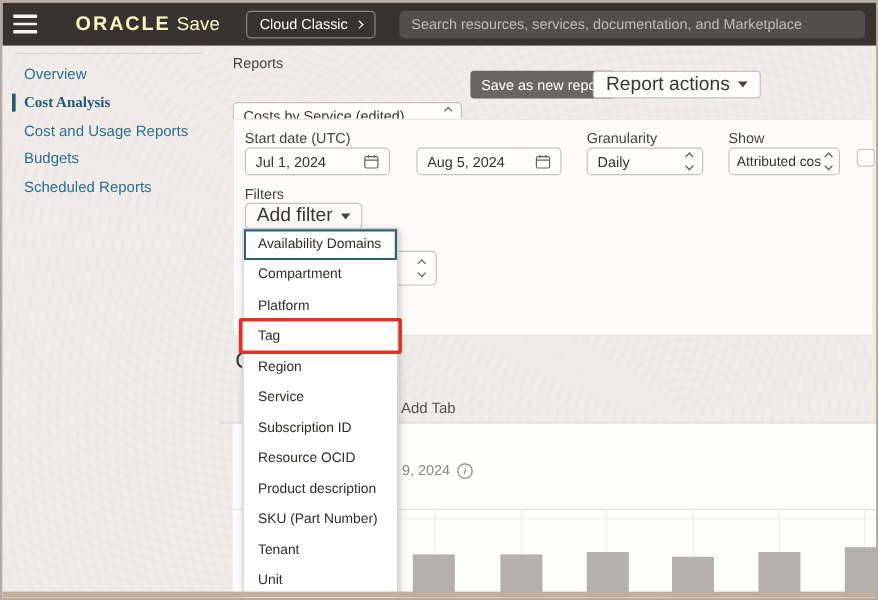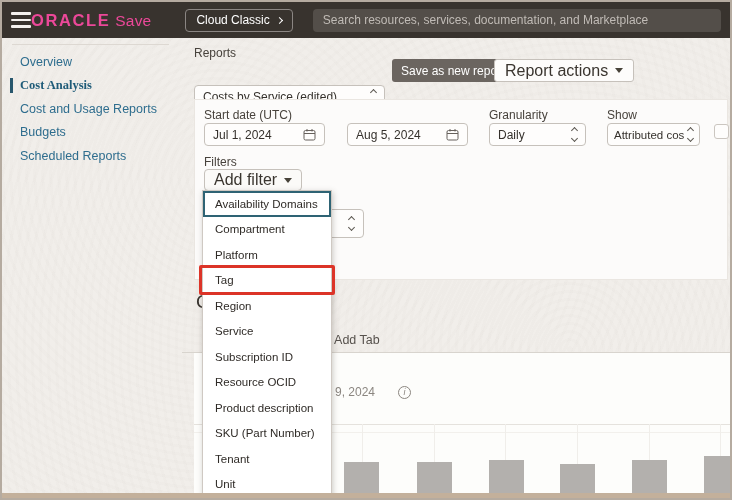--- a/index.html
+++ b/index.html
@@ -11,24 +11,24 @@
     background-image:
       repeating-radial-gradient(circle at 30% 35%, rgba(130,118,105,0.018) 0 3px, rgba(0,0,0,0) 3px 8px),
       repeating-radial-gradient(circle at 78% 70%, rgba(130,118,105,0.018) 0 3px, rgba(0,0,0,0) 3px 8px);
     font-family: "Liberation Sans", sans-serif;
   }
   
   .topbar { position:absolute; left:0; top:0; width:728px; height:36px; background:#38332e;
             display:flex; align-items:center; z-index:4; }
   .hamburger { margin-left:9px; width:20px; display:flex; flex-direction:column; gap:4px; cursor:pointer; }
   .hamburger div { height:2.5px; background:#f4f1ee; border-radius:1px; }
-  .brand { margin-left:0; display:flex; align-items:baseline; color:#ec4899; white-space:nowrap; }
+  .brand { margin-left:32px; display:flex; align-items:baseline; color:#fef9c3; white-space:nowrap; }
   .brand .b1 { font-weight:bold; font-size:16.5px; letter-spacing:1.6px; }
   .brand .b2 { font-weight:400; font-size:15.5px; margin-left:5px; letter-spacing:0.2px; }
-  .classic-btn { margin-left:34px; height:23px; display:flex; align-items:center; gap:7px;
+  .classic-btn { margin-left:22px; height:23px; display:flex; align-items:center; gap:7px;
                  border:1px solid #8b8683; border-radius:4px; padding:0 10px; color:#fff;
                  font-size:12px; background:transparent; cursor:pointer; white-space:nowrap; }
   .chev { width:5px; height:5px; border:solid #5d5852; border-width:1.5px 1.5px 0 0; }
   .chev.right { border-color:#fff; transform:rotate(45deg); }
   .chev.up   { transform:rotate(-45deg); }
   .chev.down { transform:rotate(135deg); }
   .searchbox { margin-left:20px; margin-right:9px; flex:1; height:23px; background:#534e49;
                border:none; border-radius:4px; padding:0 10px; font-size:12px; color:#d8d4d0;
                font-family:"Liberation Sans",sans-serif; }
   .searchbox::placeholder { color:#c0bbb6; opacity:1; }
@@ -70,21 +70,21 @@
   .annotation { position:absolute; border:3px solid #dc3428; border-radius:2px; z-index:6; pointer-events:none; }
   
   .hidden-select { position:absolute; left:262px; top:207px; width:100px; height:29px; background:#fefdfc;
                    border:1px solid #c6c1bb; border-radius:4px; display:flex; align-items:center;
                    justify-content:flex-end; padding-right:9px; z-index:1; cursor:pointer; }
   .partial-c { position:absolute; left:194px; top:289px; font-size:19px; color:#37332e; z-index:0; }
   .add-tab { position:absolute; left:322px; top:331px; font-size:12.5px; color:#56514c; z-index:0; cursor:pointer; }
   .tab-line { position:absolute; left:180px; top:350px; width:552px; height:1px; background:#d8d4ce; z-index:0; }
   .chart-card { position:absolute; left:192px; top:351px; width:540px; height:145px; background:#fdfdfb; z-index:0; }
   .date-frag { position:absolute; left:141px; top:32px; font-size:12px; color:#8b8680;
-               display:flex; align-items:center; gap:23px; }
+               display:flex; align-items:center; gap:6px; }
   .info-icon { width:13px; height:13px; border:1px solid #8b8680; border-radius:50%; font-size:9px;
                display:flex; align-items:center; justify-content:center; color:#8b8680; font-style:italic; }
   .hgrid1 { position:absolute; left:0; top:71px; width:540px; height:1px; background:#e5e2dd; }
   .hgrid2 { position:absolute; left:0; top:79px; width:540px; height:1px; background:#f2f0ec; }
   .vgrid { position:absolute; width:1px; top:71px; bottom:0; background:#f0eeea; }
   .bar { position:absolute; background:#b3b0ad; }
   .bottom-strip { position:absolute; left:0; bottom:0; width:728px; height:5px; background:#c3b09b; z-index:7; }
   .cal-icon { margin-left:6px; flex:none; }
 </style>
 </head>

